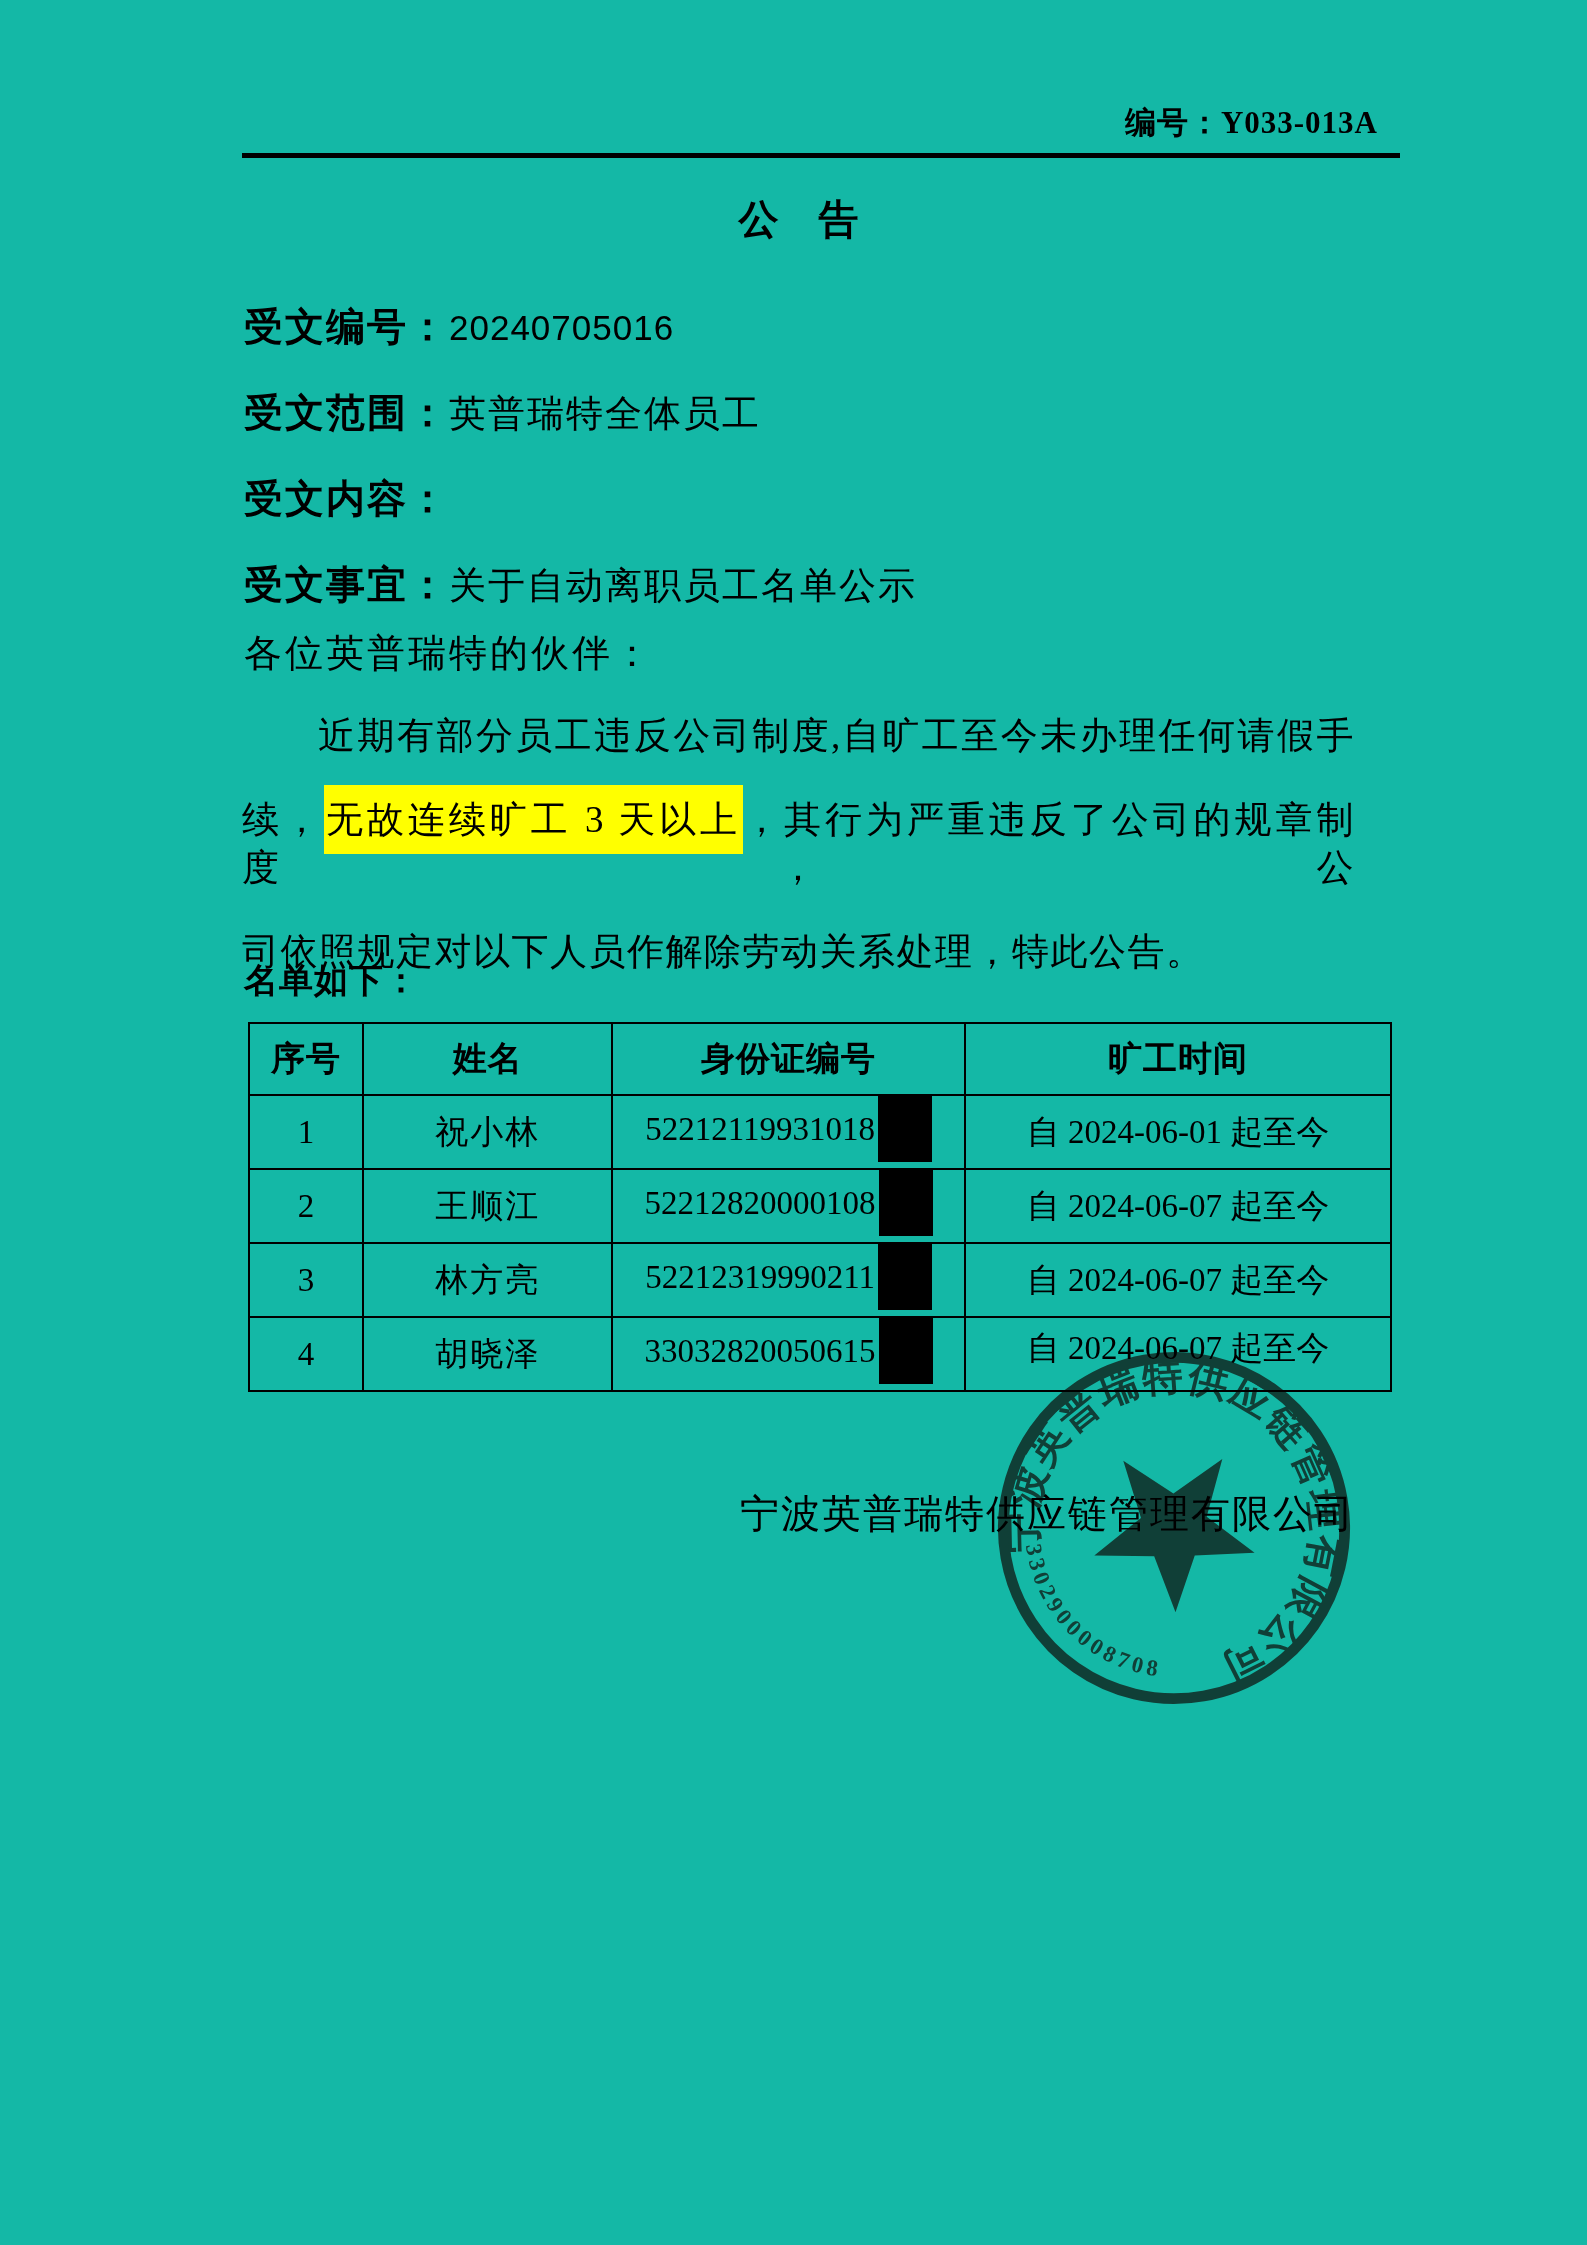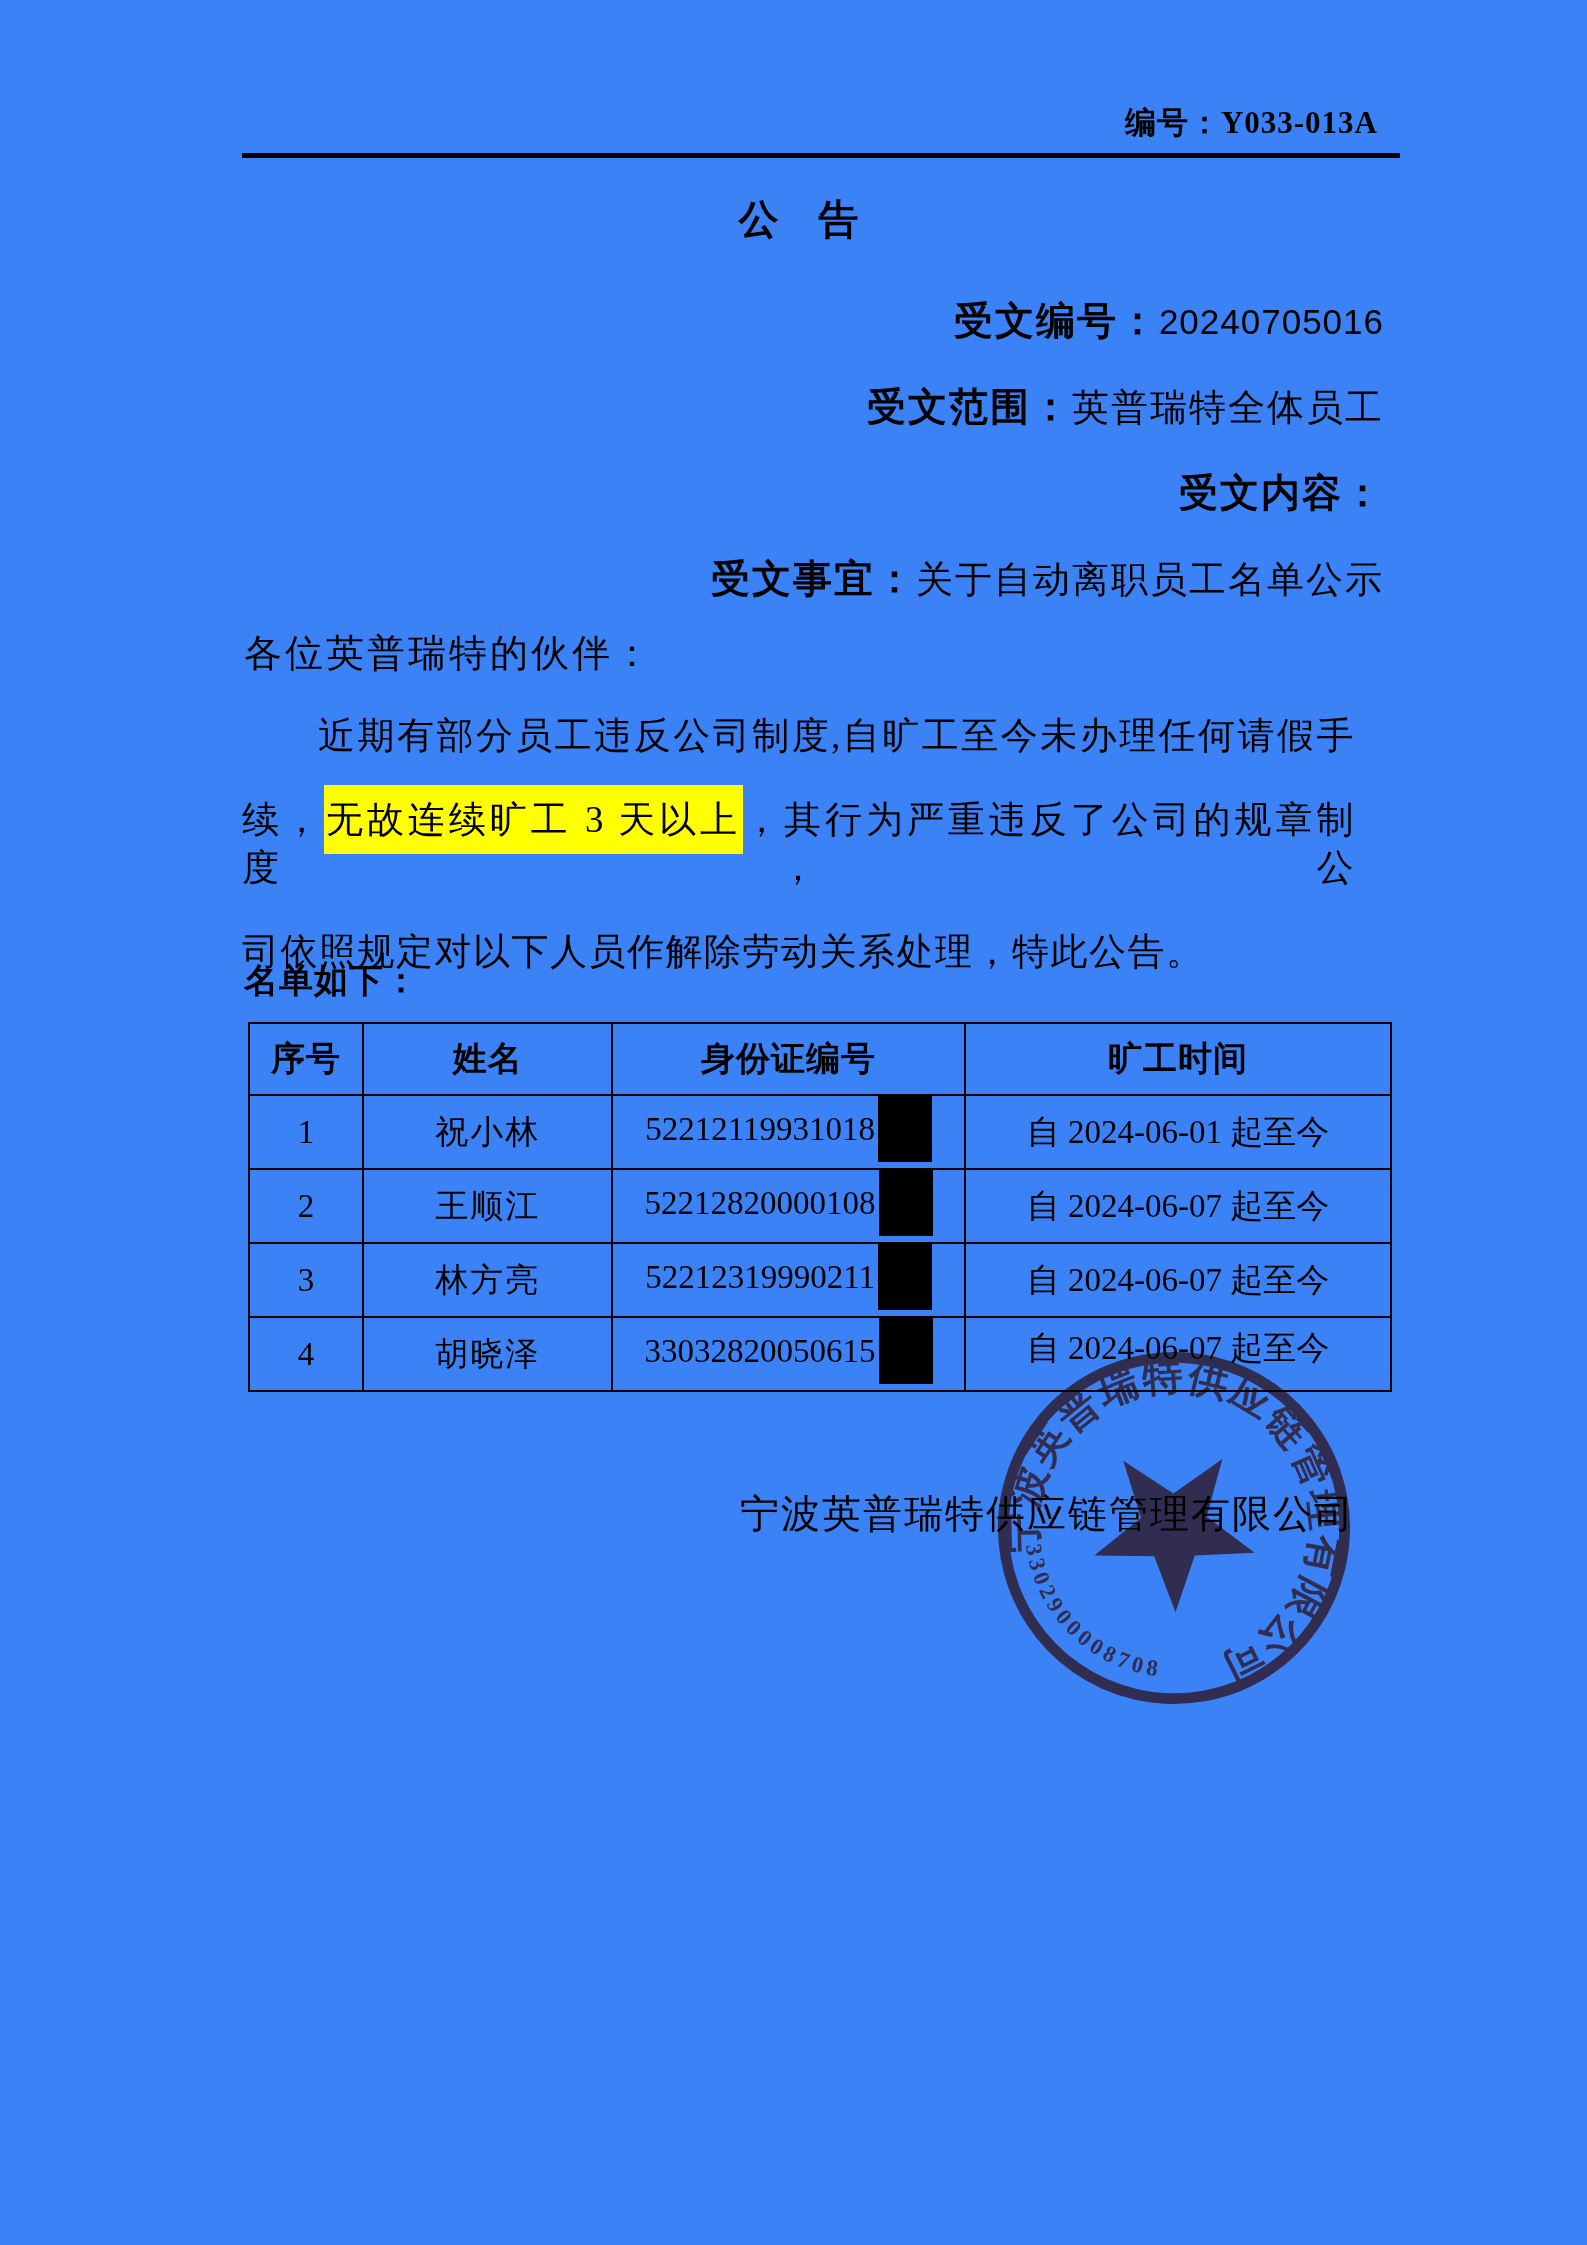--- a/index.html
+++ b/index.html
@@ -10,21 +10,21 @@
   *{margin:0;padding:0;box-sizing:border-box;}
   html,body{background:#ffffff;}
   body{
     font-family:"Liberation Serif","DejaVu Serif",serif;
     color:var(--ink);
   }
   .page{
     position:relative;
     width:1587px;
     height:2245px;
-    background:#3b82f6;
+    background:#14b8a6;
     overflow:hidden;
   }
   
   .doc-number{
     position:absolute;
     top:102px;
     right:209px;
     font-size:31px;
     font-weight:bold;
     letter-spacing:1px;
@@ -42,24 +42,23 @@
     top:192px;
     left:242px;
     width:1113px;
     text-align:center;
     font-size:40px;
     font-weight:bold;
   }
   
   .meta{
     position:absolute;
-    top:294px;
+    top:300px;
     left:244px;
     width:1140px;
-    text-align:right;
   }
   .meta-row{
     height:47px;
     margin-bottom:39px;
     white-space:nowrap;
   }
   .meta-label{
     font-size:39px;
     font-weight:bold;
     letter-spacing:2px;

